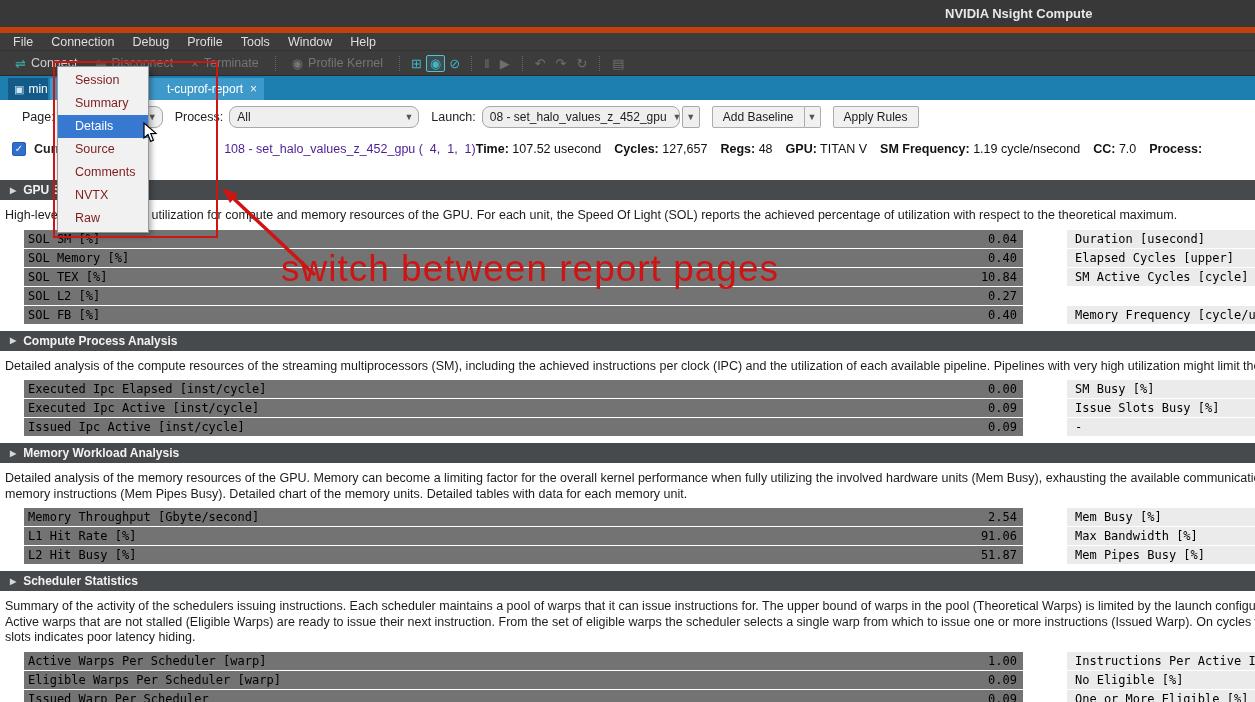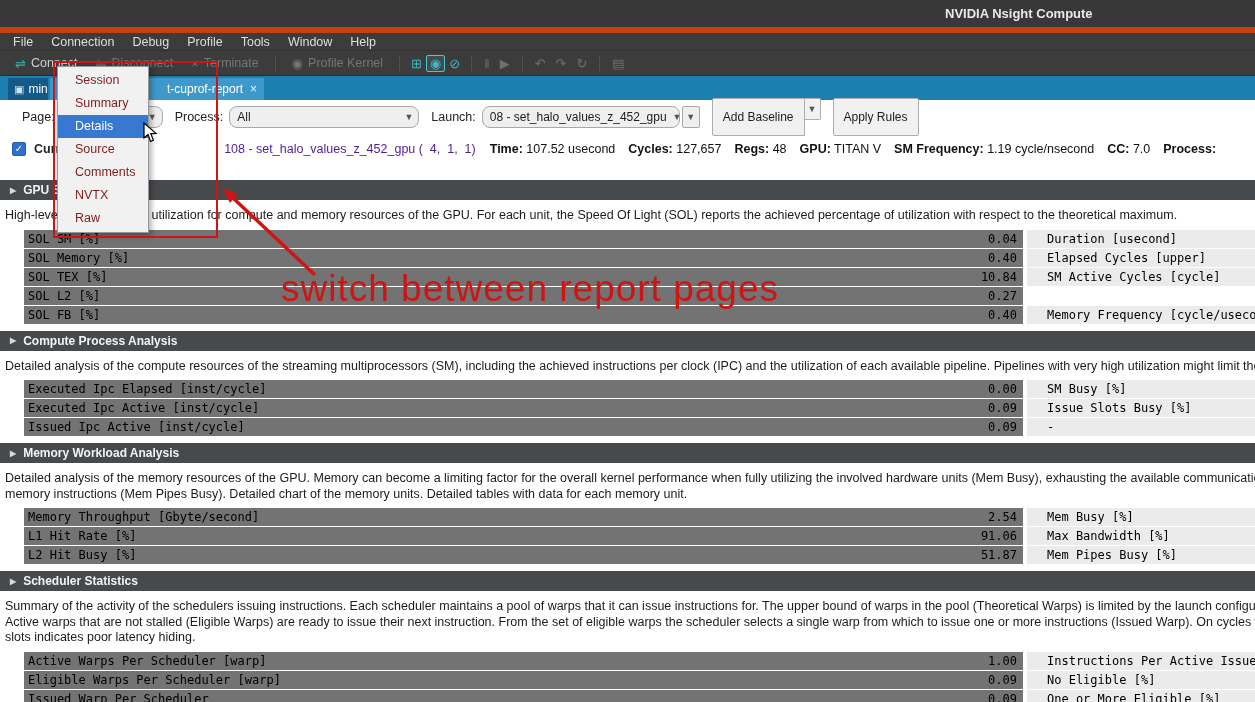--- a/index.html
+++ b/index.html
@@ -35,56 +35,56 @@
 
   
   .controls { height:34px; display:flex; align-items:center; padding-left:22px; background:#ffffff; font-size:12.5px; color:#222; }
   .clabel { color:#222; }
   .combo { height:22px; background:#efefef; border:1px solid #a8a8a8; border-radius:8px; display:flex; align-items:center; justify-content:space-between; padding:0 5px 0 7px; font-size:12px; color:#1c1c1c; white-space:nowrap; overflow:hidden; }
   .combo .carr { color:#555; font-size:9px; margin-left:6px; flex:none; }
   .combo-page { width:92px; margin-left:16px; margin-right:12px; }
   .combo-process { width:190px; margin-left:6px; margin-right:12px; }
   .combo-launch { width:198px; margin-left:6px; margin-right:2px; }
   .dropbtn { width:18px; height:22px; background:#efefef; border:1px solid #a8a8a8; border-radius:2px; display:flex; align-items:center; justify-content:center; color:#555; font-size:9px; margin-right:12px; }
-  .pushbtn { height:38px; background:#f1f1f1; border:1px solid #adadad; border-radius:2px; display:flex; align-items:center; padding:0 10px; font-size:12px; color:#1c1c1c; }
+  .pushbtn { height:22px; background:#f1f1f1; border:1px solid #adadad; border-radius:2px; display:flex; align-items:center; padding:0 10px; font-size:12px; color:#1c1c1c; }
   .splitbtn { display:flex; margin-right:12px; }
   .splitbtn .pushbtn { border-radius:2px 0 0 2px; }
   .splitbtn .dropseg { width:16px; height:22px; background:#f1f1f1; border:1px solid #adadad; border-left:none; border-radius:0 2px 2px 0; display:flex; align-items:center; justify-content:center; color:#555; font-size:9px; }
 
   
   .kernelrow { height:30px; display:flex; align-items:center; padding-left:12px; font-size:12.5px; color:#111; white-space:pre; overflow:hidden; }
   .kcheck { width:14px; height:14px; background:#2f6fd0; border:1px solid #295cab; border-radius:2px; color:#fff; font-size:10px; line-height:12px; text-align:center; margin-right:8px; flex:none; }
   .kcurrent { font-weight:bold; color:#222; }
   .kname { margin-left:145px; color:#4c1d95; }
-  .kfields { display:flex; margin-left:14px; }
+  .kfields { display:flex; }
   .kfield { margin-right:13px; white-space:pre; }
   .kfield b { font-weight:bold; }
 
   
   .report { padding-top:16px; }
   .section + .section { margin-top:7px; }
   .sec-header { height:20px; background:#474a4d; color:#f2f2f2; font-size:12px; font-weight:bold; display:flex; align-items:center; }
   .sec-tri { color:#d8d8d8; font-size:8px; margin:0 7px 0 10px; }
   .sec-desc { margin:8px 0 6px 5px; color:#1b1b1b; font-size:12.5px; }
   .desc-line { line-height:15.5px; white-space:nowrap; overflow:hidden; }
   .sec-table { margin-left:24px; margin-top:2px; }
   .trow { display:grid; grid-template-columns:999px 4px 1fr; margin-bottom:1px; height:18px; font-family:"DejaVu Sans Mono", monospace; font-size:12px; color:#000; }
   .tleft { background:#737373; display:flex; align-items:center; justify-content:space-between; padding:0 6px 0 4px; overflow:hidden; }
   .tgap { background:#ffffff; }
-  .tright { background:#ebebeb; display:flex; align-items:center; padding-left:20px; white-space:nowrap; overflow:hidden; }
+  .tright { background:#ebebeb; display:flex; align-items:center; padding-left:8px; white-space:nowrap; overflow:hidden;margin-left:40px; }
 
   
   .menu-popup { position:absolute; left:57px; top:66px; width:92px; background:#f1f1f1; border:1px solid #979797; box-shadow:2px 3px 6px rgba(0,0,0,0.35); padding:2px 0; z-index:20; }
   .menu-item { height:23px; line-height:23px; padding-left:17px; font-size:12.5px; color:#7f1d1d; white-space:nowrap; }
   .menu-item.selected { background:#3778d0; color:#ffffff; }
 
   
   .anno-rect { position:absolute; left:53px; top:61px; width:165px; height:177px; border:2px solid #cf1414; z-index:30; pointer-events:none; }
   .anno-arrow { position:absolute; left:200px; top:170px; z-index:30; pointer-events:none; }
-  .anno-text { position:absolute; left:281px; top:268px; font-size:37px; color:#cf1414; z-index:30; letter-spacing:1px; white-space:nowrap; pointer-events:none; }
+  .anno-text { position:absolute; left:281px; top:248px; font-size:37px; color:#cf1414; z-index:30; letter-spacing:1px; white-space:nowrap; pointer-events:none; }
 
   .cursor { position:absolute; left:143px; top:122px; z-index:40; pointer-events:none; }
 </style>
 </head>
 <body>
 
 <div class="titlebar">
   <span class="title">NVIDIA Nsight Compute</span>
 </div>
 

